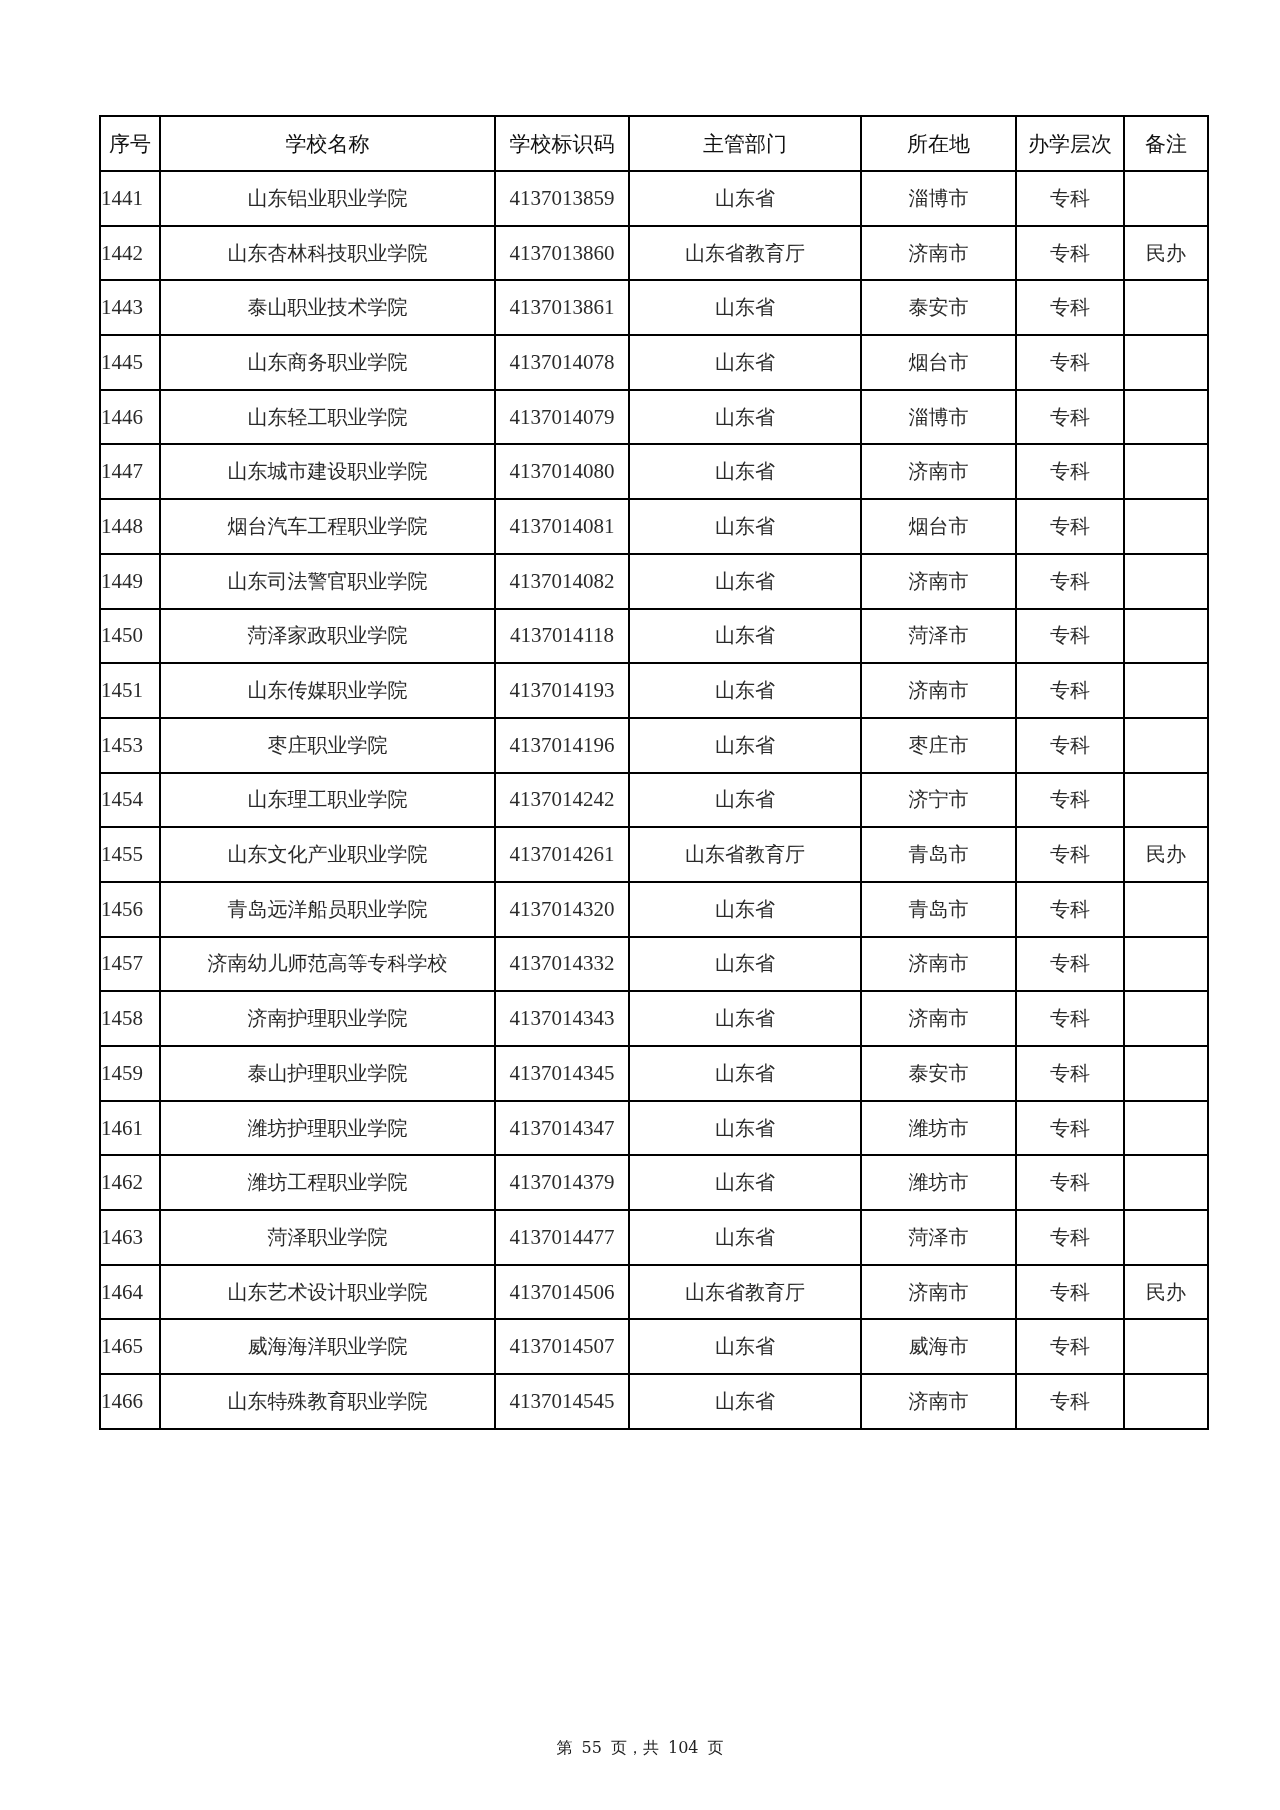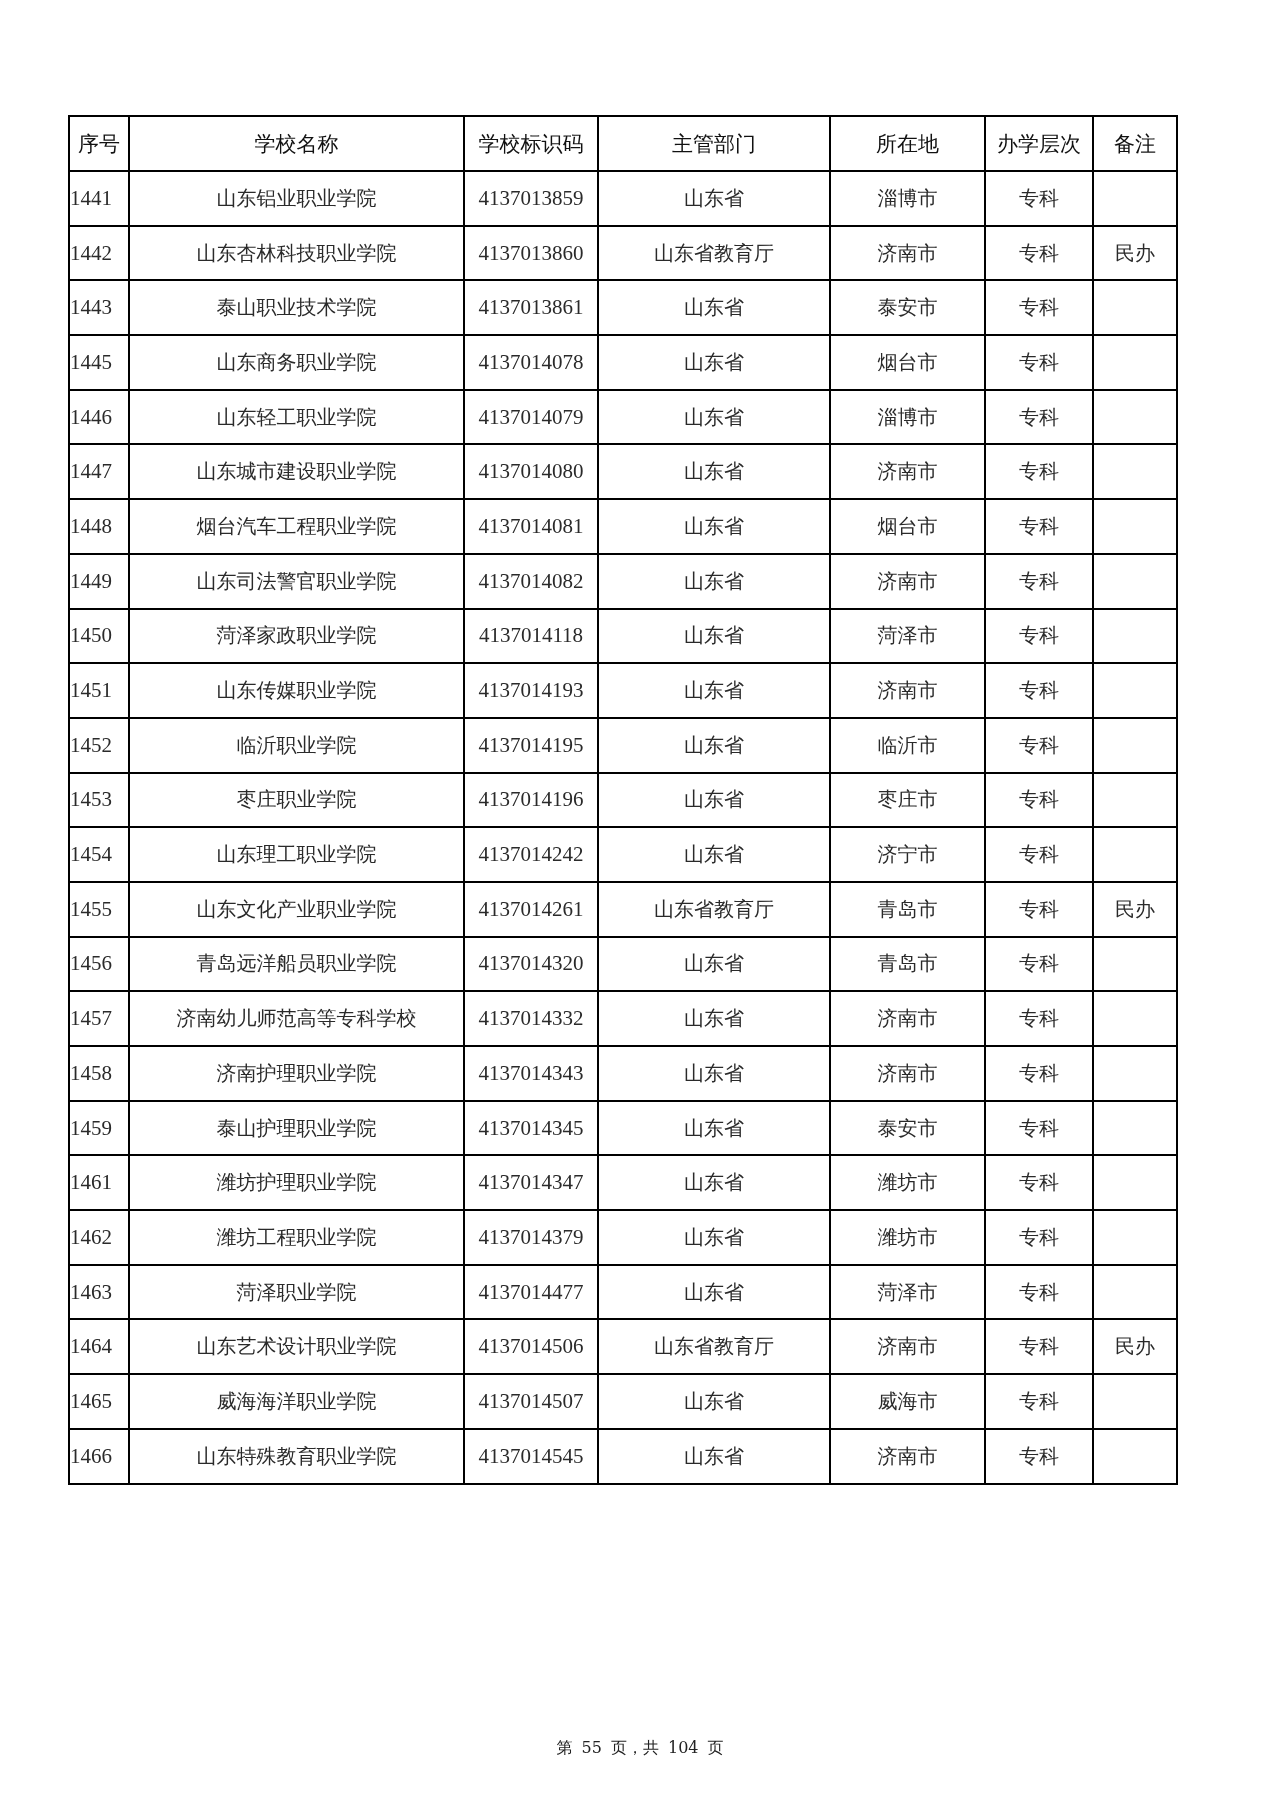--- a/index.html
+++ b/index.html
@@ -1,20 +1,20 @@
 <!DOCTYPE html>
 <html><head>
   <meta charset="utf-8">
   <style>
     html, body { margin: 0; padding: 0; background: #ffffff; }
     body { width: 1280px; height: 1810px; position: relative; overflow: hidden; }
     .page { position: absolute; left: 0; top: 0; width: 1280px; height: 1810px; background: #fff; }
     table.school-table {
       position: absolute;
-      left: 68px;
+      left: 99px;
       top: 115px;
       border-collapse: collapse;
       table-layout: fixed;
       width: 1108px;
       color: #1a1a1a;
     }
     table.school-table th, table.school-table td {
       border: 2px solid #000;
       padding: 0;
       text-align: center;
@@ -159,29 +159,20 @@
         <tr>
           <td class="col-seq">1451</td>
           <td class="col-name">山东传媒职业学院</td>
           <td class="col-code">4137014193</td>
           <td class="col-dept">山东省</td>
           <td class="col-location">济南市</td>
           <td class="col-level">专科</td>
           <td class="col-note"></td>
         </tr>
         <tr>
-          <td class="col-seq">1452</td>
-          <td class="col-name">临沂职业学院</td>
-          <td class="col-code">4137014195</td>
-          <td class="col-dept">山东省</td>
-          <td class="col-location">临沂市</td>
-          <td class="col-level">专科</td>
-          <td class="col-note"></td>
-        </tr>
-        <tr>
           <td class="col-seq">1453</td>
           <td class="col-name">枣庄职业学院</td>
           <td class="col-code">4137014196</td>
           <td class="col-dept">山东省</td>
           <td class="col-location">枣庄市</td>
           <td class="col-level">专科</td>
           <td class="col-note"></td>
         </tr>
         <tr>
           <td class="col-seq">1454</td>

